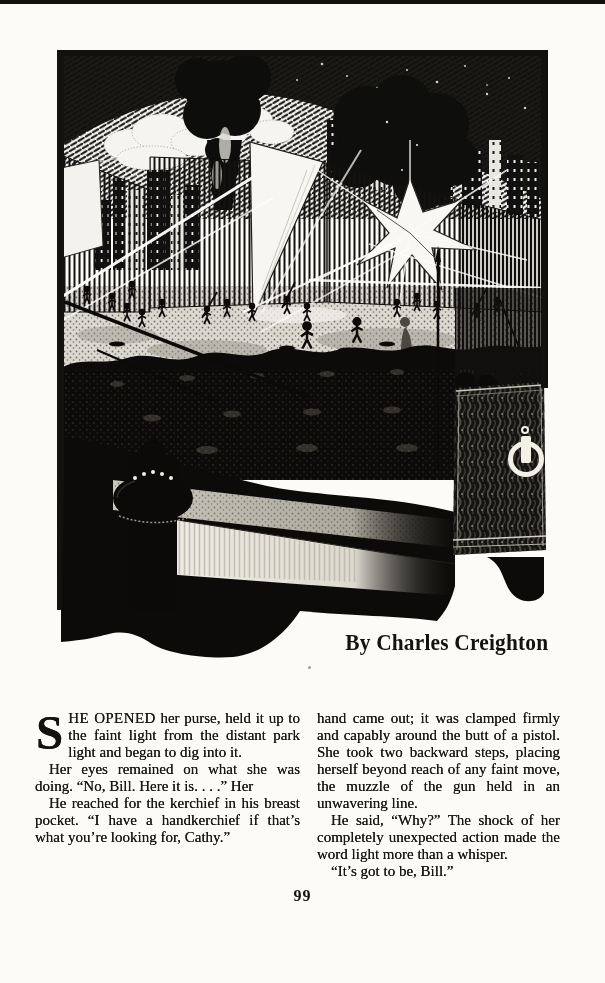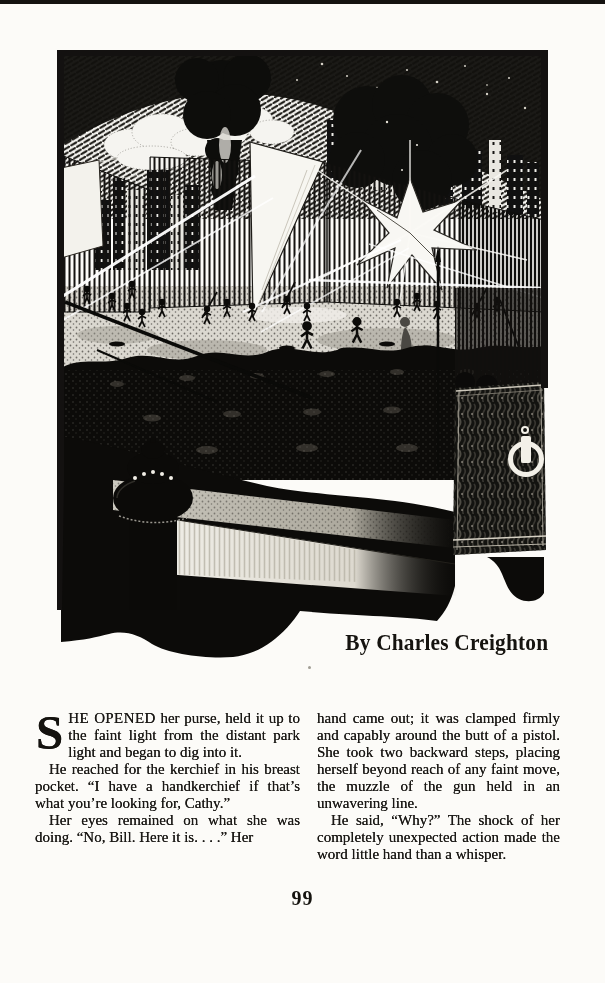--- a/index.html
+++ b/index.html
@@ -26,21 +26,21 @@
     text-shadow:0 0 .35px #1b1916;
   }
   .cols p.pfirst{text-indent:0}
   .dropcap{
     float:left;font-size:49px;line-height:40px;font-weight:700;
     margin:3px 5px 0 1px;color:#14120e;
   }
   .lead{letter-spacing:.4px}
   .folio{
     position:absolute;left:0;top:887px;width:605px;text-align:center;
-    font-size:20px;font-weight:700;letter-spacing:1px;color:#15130f;
+    font-size:16px;font-weight:700;letter-spacing:1px;color:#15130f;
   }
   .speck{position:absolute;background:#a19e95;border-radius:50%}
   svg{display:block}
 </style>
 </head>
 <body>
 
 <div class="topbar"></div>
 
 <div class="illu" aria-label="Black-and-white pulp illustration: a crowd of helmeted figures watches giant screens and a burning, exploding city skyline; a dark projector machine at left and an ornate podium with a white ring emblem at right.">
@@ -365,25 +365,26 @@
     <polygon points="484,0 491,0 491,338 484,338"></polygon>
   </g>
 </svg>
 </div>
 
 <div class="byline">By Charles Creighton</div>
 
 <div class="cols">
   <div class="colL">
     <p class="pfirst"><span class="dropcap">S</span><span class="lead">HE OPENED</span><span> her purse, held it up to the faint light from the distant park light and began to dig into it.</span></p>
+    <p>Her eyes remained on what she was doing. “No, Bill. Here it is. . . .” Her</p>
     <p>He reached for the kerchief in his breast pocket. “I have a handkerchief if that’s what you’re looking for, Cathy.”</p>
-    <p>Her eyes remained on what she was doing. “No, Bill. Here it is. . . .” Her</p>
   </div>
   <div class="colR">
     <p class="pfirst">hand came out; it was clamped firmly and capably around the butt of a pistol. She took two backward steps, placing herself beyond reach of any faint move, the muzzle of the gun held in an unwavering line.</p>
-    <p>He said, “Why?” The shock of her completely unexpected action made the word little hand than a whisper.</p>
+    <p>He said, “Why?” The shock of her completely unexpected action made the word light more than a whisper.</p>
+    <p>“It’s got to be, Bill.”</p>
   </div>
 </div>
 
 <div class="folio">99</div>
 
 <div class="speck" style="left:308px;top:666px;width:3px;height:3px"></div>
 <div class="speck" style="left:486px;top:84px;width:2px;height:2px"></div>
 
 </body></html>

